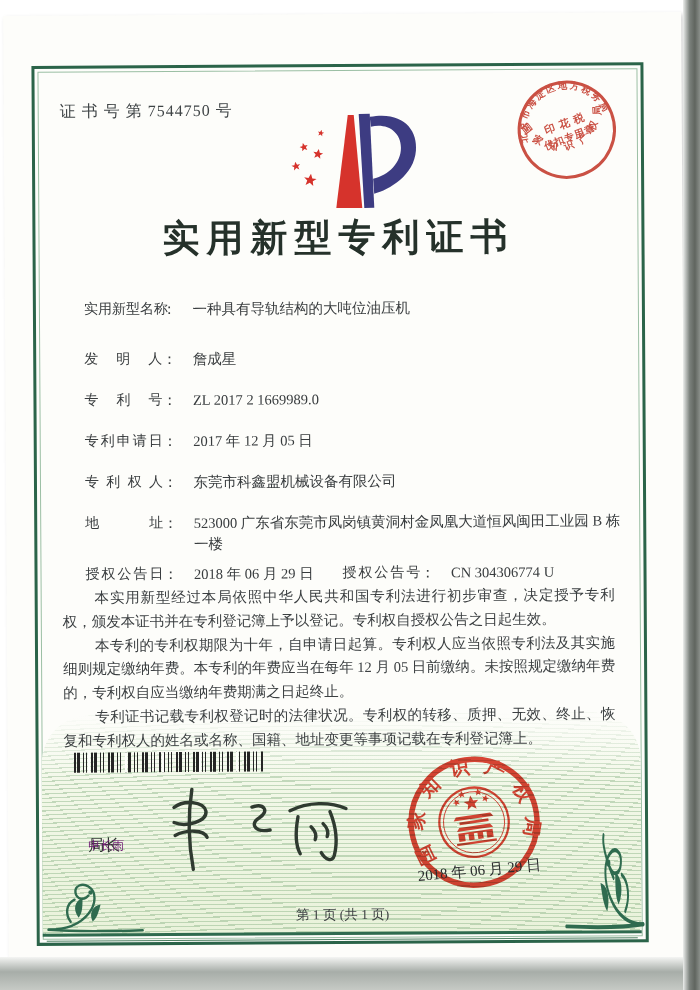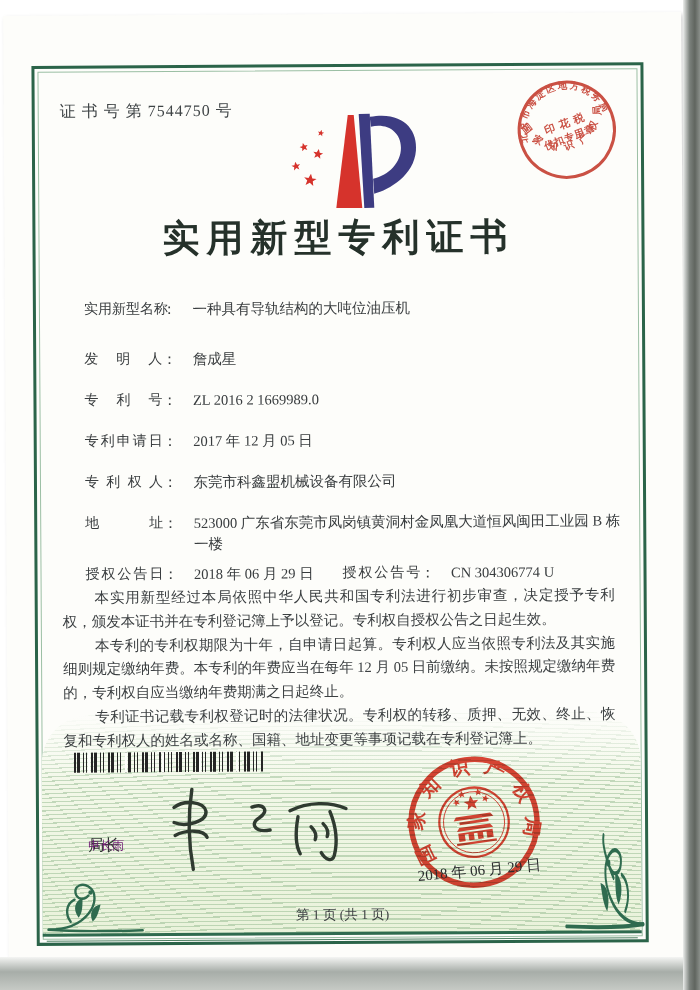--- a/index.html
+++ b/index.html
@@ -139,21 +139,21 @@
       <span class="colon">：</span>
     <span class="value">詹成星</span>
   </div>
   <div class="row" style="top:375px">
     <span class="label spread">
         <span>专</span>
         <span>利</span>
         <span>号</span>
       </span>
       <span class="colon">：</span>
-    <span class="value">ZL 2016 2 1669989.0</span>
+    <span class="value">ZL 2017 2 1669989.0</span>
   </div>
   <div class="row" style="top:416px">
     <span class="label spread">
         <span>专</span>
         <span>利</span>
         <span>申</span>
         <span>请</span>
         <span>日</span>
       </span>
       <span class="colon">：</span>

